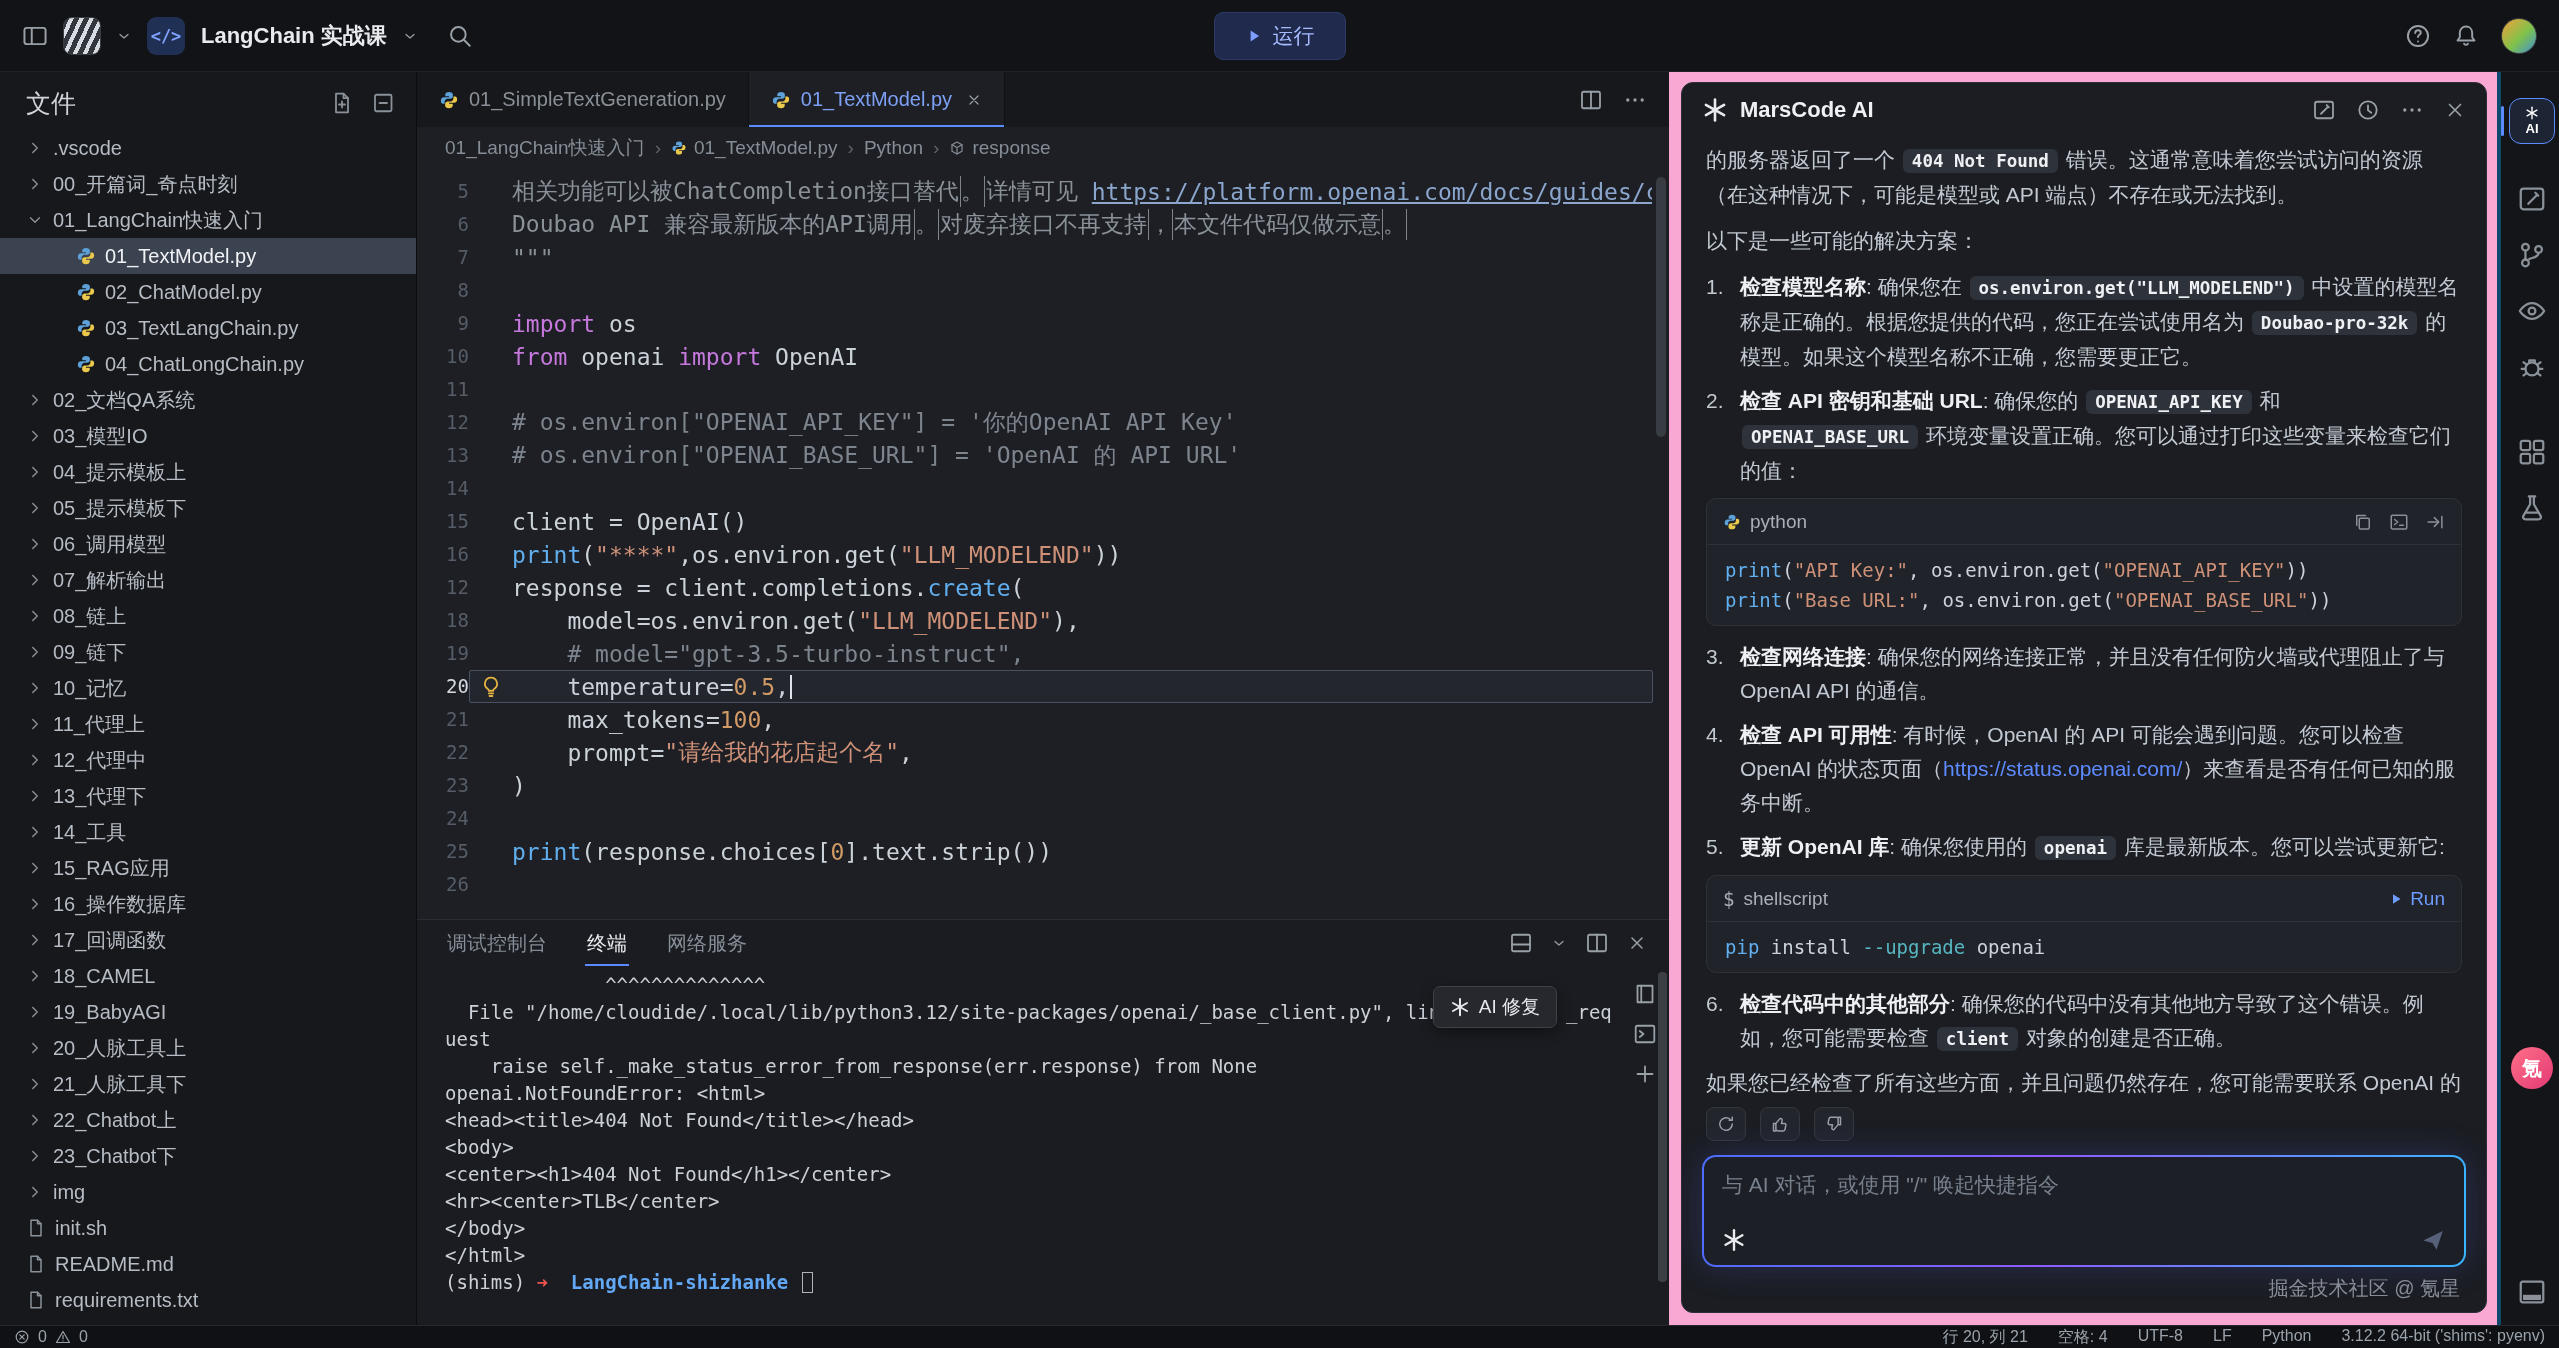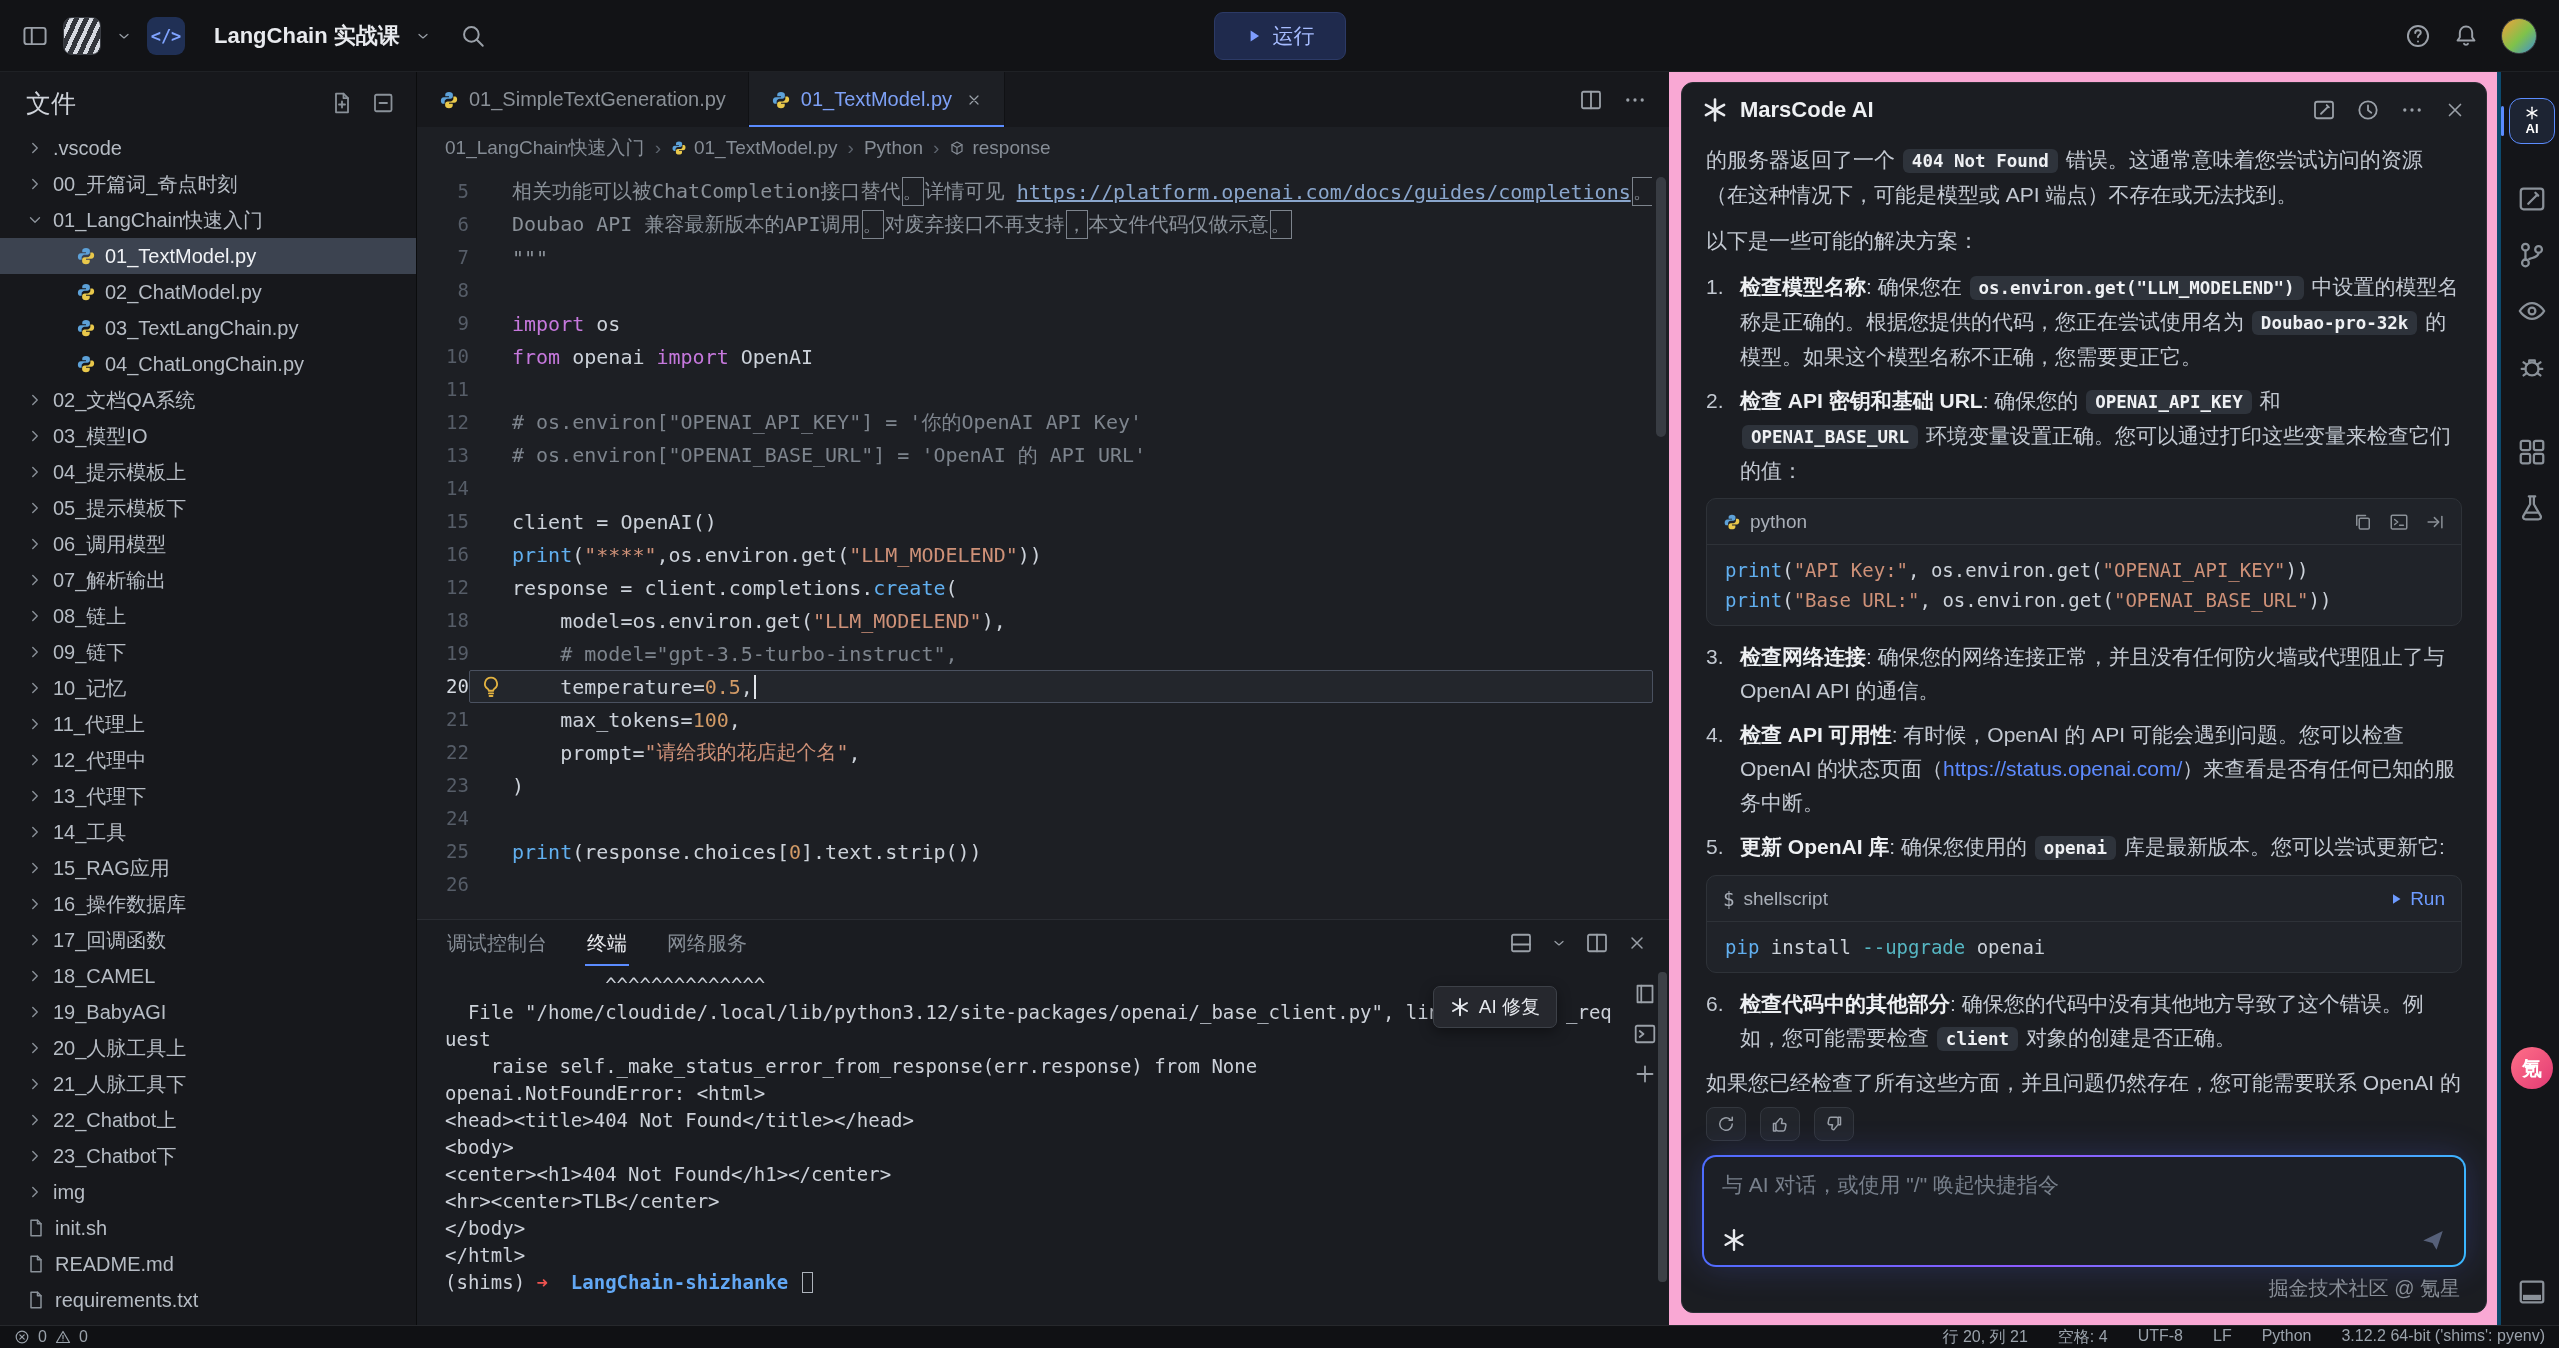--- a/index.html
+++ b/index.html
@@ -5,21 +5,21 @@
 *{margin:0;padding:0;box-sizing:border-box}
 html,body{width:2559px;height:1348px;overflow:hidden;background:#0e0f11;font-family:"Liberation Sans","DejaVu Sans",sans-serif;color:#c9ced6}
 .app{width:2559px;height:1348px;display:flex;flex-direction:column}
 [data-icon]{display:inline-flex;align-items:center;justify-content:center;line-height:0}
 
 
 .titlebar{height:72px;flex:none;display:flex;align-items:center;background:#121316;padding:0 22px;border-bottom:1px solid #1f2125}
 .tb-left{display:flex;align-items:center;gap:15px;flex:1;color:#9aa0a8}
 .logo-tile{width:38px;height:38px;border-radius:9px;background:repeating-linear-gradient(115deg,#33363c 0 5px,#d7dbe2 5px 9px);border:1px solid #3a3d43}
 .code-tile{width:38px;height:38px;border-radius:9px;background:#203055;color:#7fa3ff;font:700 17px "DejaVu Sans Mono",monospace;display:flex;align-items:center;justify-content:center}
-.tb-title{font-size:22px;color:#e8eaee;font-weight:600;margin-left:14px}
+.tb-title{font-size:22px;color:#e8eaee;font-weight:600;margin-left:1px}
 .tb-center{flex:none}
 .run-btn{display:flex;align-items:center;gap:10px;background:#1f2a4d;border:1px solid #2c3a66;color:#a6bcff;font-size:21px;padding:9px 30px;border-radius:9px;font-family:inherit;cursor:pointer}
 .run-btn [data-icon]{color:#7e9dff}
 .tb-right{display:flex;align-items:center;gap:22px;flex:1;justify-content:flex-end;color:#9aa0a8}
 .avatar{width:36px;height:36px;border-radius:50%;background:linear-gradient(135deg,#f3a13c 0%,#7fc24a 55%,#3f8fd4 100%);border:1px solid #3a3d43}
 
 
 .main{flex:1;display:flex;min-height:0}
 
 
@@ -44,21 +44,21 @@
 .breadcrumb{height:42px;flex:none;display:flex;align-items:center;gap:10px;padding:0 28px;font-size:19px;color:#868d96}
 .bcitem{display:flex;align-items:center;gap:7px;cursor:pointer}
 .bcsep{color:#5d646e}
 .code{flex:1;overflow:hidden;padding-top:6px;font-family:"DejaVu Sans Mono","Liberation Mono",monospace}
 .cl{display:flex;height:33px}
 .gut{width:52px;flex:none;text-align:right;font-size:19px;line-height:33px;color:#565d68}
 .cl.cur .gut{color:#d5dae2}
 .lbody{flex:1;display:flex;margin-right:16px;border:1px solid transparent;border-radius:2px;min-width:0}
 .cl.cur .lbody{border-color:#4a5160;background:rgba(125,135,155,.07)}
 .mgn{width:42px;flex:none;display:flex;align-items:center;justify-content:center;color:#e3b341}
-.ctext{white-space:pre;font-size:20px;display:flex;align-items:center;overflow:hidden}
+.ctext{white-space:pre;font-size:23px;display:flex;align-items:center;overflow:hidden}
 .ctext span{white-space:pre}
 .tok.pl{color:#ccd2da}.tok.kw{color:#c678dd}.tok.fn{color:#61afef}.tok.str{color:#ce9178}.tok.num{color:#d19a66}
 .tok.cmt{color:#7d848d}.tok.doc{color:#8a9199}.tok.doclink{color:#8aa6cc;text-decoration:underline}
 .tok.cls{color:#ccd2da}.tok.op{color:#ccd2da}.tok.opt{color:#56b6c2}
 .tok.uni{border:1px solid #7d848d;margin:0 1px}
 .caret{width:2px;height:24px;background:#dfe3e9;margin-left:1px;align-self:center}
 .editor-scrollbar{position:absolute;right:3px;top:105px;width:10px;height:260px;background:#383c43;border-radius:5px}
 
 
 .panel{height:406px;flex:none;border-top:1px solid #2a2d33;background:#1a1c21;position:relative;display:flex;flex-direction:column}

